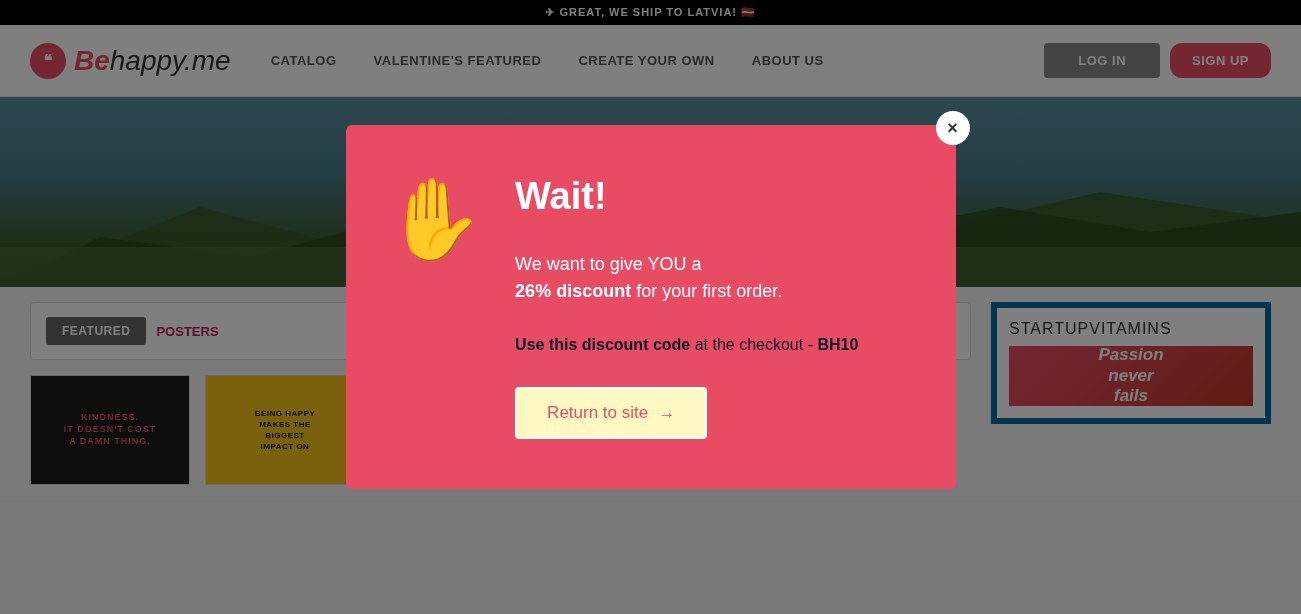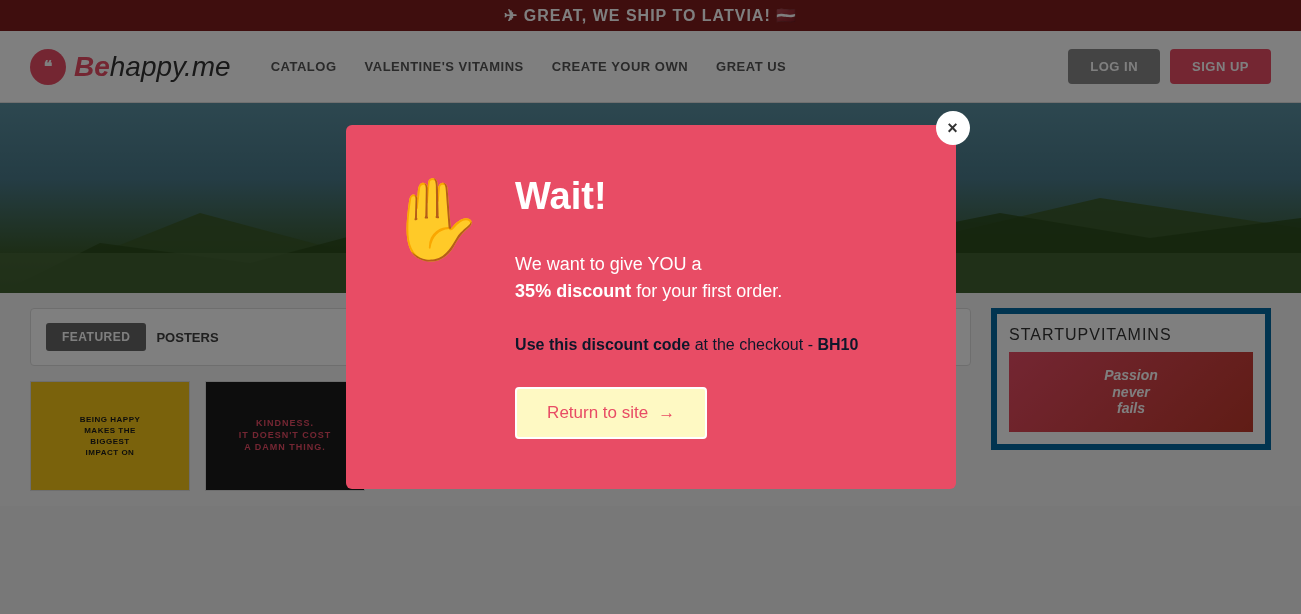--- a/index.html
+++ b/index.html
@@ -1,24 +1,24 @@
 <!DOCTYPE html>
 <html><head>
   <meta charset="utf-8">
   <style>
     * { margin: 0; padding: 0; box-sizing: border-box; }
     body { font-family: 'Arial', sans-serif; background: #f0f0f0; width: 1301px; height: 614px; overflow: hidden; position: relative; }
 
     
     .top-banner {
-      background: #7f1d1d;
+      background: #000000;
       color: #fff;
       text-align: center;
       padding: 6px 0;
-      font-size: 16px;
+      font-size: 11px;
       letter-spacing: 1px;
       font-weight: 600;
     }
     .top-banner span { color: #fff; }
 
     
     .navbar {
       background: #fff;
       display: flex;
       align-items: center;
@@ -49,52 +49,52 @@
     .logo-text {
       color: #333;
       font-size: 28px;
       font-weight: 300;
       font-style: italic;
     }
     .logo-text span { color: #e84c65; font-weight: bold; }
     .nav-links {
       display: flex;
       align-items: center;
-      gap: 28px;
+      gap: 37px;
       flex: 1;
     }
     .nav-link {
       color: #555;
       text-decoration: none;
       font-size: 13px;
       font-weight: 600;
       letter-spacing: 0.5px;
       cursor: pointer;
     }
     .nav-actions {
       display: flex;
       gap: 10px;
     }
     .btn-login {
       background: #888;
       color: #fff;
       border: none;
-      padding: 10px 22px;
+      padding: 10px 34px;
       border-radius: 4px;
       font-size: 13px;
       font-weight: 600;
       cursor: pointer;
       letter-spacing: 0.5px;
     }
     .btn-signup {
       background: #e84c65;
       color: #fff;
       border: none;
       padding: 10px 22px;
-      border-radius: 4px;
+      border-radius: 12px;
       font-size: 13px;
       font-weight: 600;
       cursor: pointer;
       letter-spacing: 0.5px;
     }
 
     
     .hero {
       width: 100%;
       height: 190px;
@@ -146,21 +146,21 @@
       color: #fff;
       border: none;
       padding: 7px 16px;
       border-radius: 3px;
       font-size: 12px;
       font-weight: 700;
       cursor: pointer;
       letter-spacing: 0.5px;
     }
     .tab-text {
-      color: #404040;
+      color: #be185d;
       font-size: 13px;
       font-weight: 600;
     }
     .new-badge {
       background: #e84c65;
       color: #fff;
       font-size: 11px;
       font-weight: 700;
       padding: 3px 8px;
       border-radius: 3px;
@@ -231,26 +231,26 @@
     .startup-vitamins-title {
       font-size: 16px;
       font-weight: 900;
       color: #333;
       letter-spacing: 1px;
       margin-bottom: 8px;
     }
     .startup-vitamins-title span { font-weight: 300; }
     .startup-img {
       background: linear-gradient(135deg, #e84c65, #c0392b);
-      height: 80px;
-      display: flex;
-      align-items: center;
-      justify-content: center;
-      color: #fff;
-      font-size: 14px;
+      height: 60px;
+      display: flex;
+      align-items: center;
+      justify-content: center;
+      color: #fff;
+      font-size: 17px;
       font-style: italic;
       font-weight: 900;
       text-align: center;
       line-height: 1.2;
     }
 
     
     .modal-overlay {
       position: absolute;
       top: 0;
@@ -342,23 +342,23 @@
   <span>🇱🇻</span>
 </div>
 
 <nav class="navbar">
   <div class="logo">
     <div class="logo-icon">❝</div>
     <span class="logo-text"><span>Be</span>happy.me</span>
   </div>
   <div class="nav-links">
     <a class="nav-link">CATALOG</a>
-    <a class="nav-link">VALENTINE'S VITAMINS</a>
+    <a class="nav-link">VALENTINE'S FEATURED</a>
     <a class="nav-link">CREATE YOUR OWN</a>
-    <a class="nav-link">GREAT US</a>
+    <a class="nav-link">ABOUT US</a>
   </div>
   <div class="nav-actions">
     <button class="btn-login">LOG IN</button>
     <button class="btn-signup">SIGN UP</button>
   </div>
 </nav>
 
 <div class="hero">
   <svg class="hero-mountains" viewBox="0 0 1301 120" preserveAspectRatio="none">
     <polygon points="0,120 200,40 350,80 500,20 650,70 800,30 950,60 1100,25 1301,55 1301,120" fill="#3a5a2a" opacity="0.9"></polygon>
@@ -372,25 +372,25 @@
   <div class="main-content">
 
     <div class="filter-tabs">
       <button class="tab-btn">FEATURED</button>
       <span class="tab-text">POSTERS</span>
       <span class="new-badge">New</span>
       <input class="search-input" type="text" placeholder="ration, funny etc" style="">
     </div>
 
     <div class="product-grid">
+      <div class="product-card product-card-black">
+        <div class="product-text-kindness">KINDNESS.<br>IT DOESN'T COST<br>A DAMN THING.</div>
+      </div>
       <div class="product-card product-card-yellow">
         <div class="product-text-happy">BEING HAPPY<br>MAKES THE<br>BIGGEST<br>IMPACT ON</div>
-      </div>
-      <div class="product-card product-card-black">
-        <div class="product-text-kindness">KINDNESS.<br>IT DOESN'T COST<br>A DAMN THING.</div>
       </div>
     </div>
   </div>
 
   <div class="sidebar">
     <div class="startup-vitamins">
       <div class="startup-vitamins-title">
         <span>STARTUP</span><span>VITAMINS</span>
       </div>
       <div class="startup-img">
@@ -401,21 +401,21 @@
 </div>
 
 <div class="modal-overlay">
   <div class="modal">
     <button class="modal-close">×</button>
     <div class="modal-hand-icon">✋</div>
     <div class="modal-body">
       <div class="modal-title">Wait!</div>
       <div class="modal-desc">
         <span>We want to give YOU a</span><br>
-        <strong>35% discount</strong><span> for your first order.</span>
+        <strong>26% discount</strong><span> for your first order.</span>
       </div>
       <div class="modal-code">
         <strong>Use this discount code</strong><span> at the checkout - </span><strong>BH10</strong>
       </div>
       <button class="btn-return">
         <span>Return to site</span>
         <span>→</span>
       </button>
     </div>
   </div>

